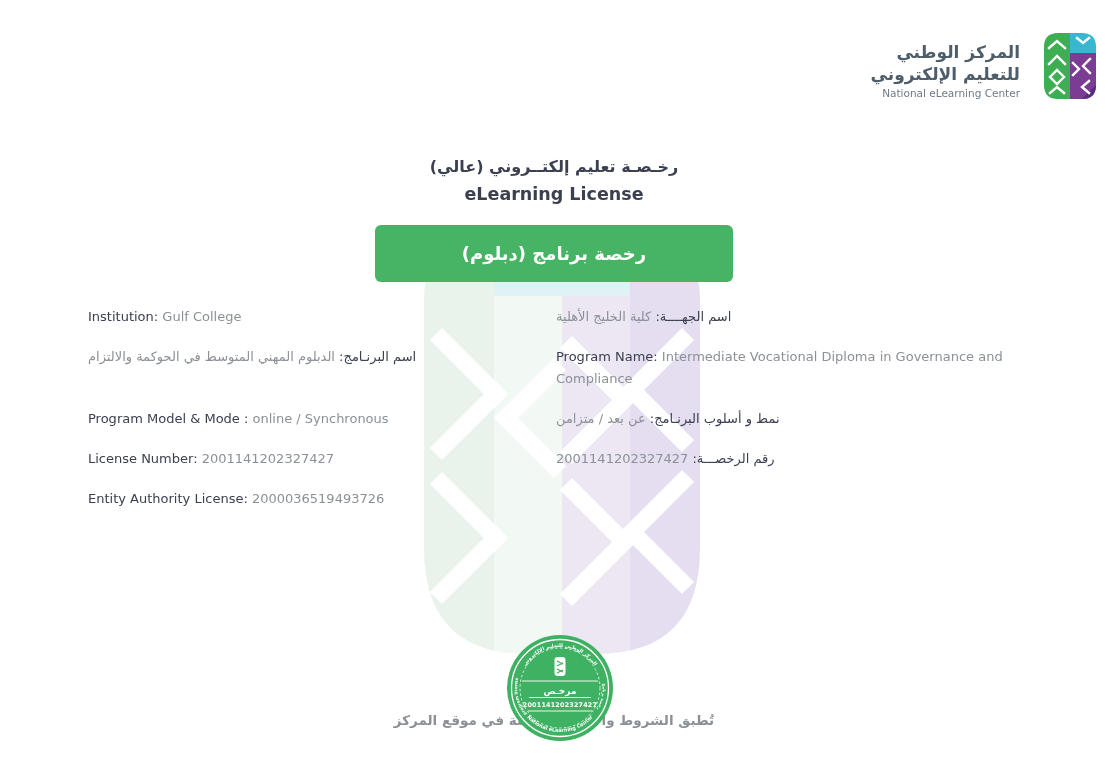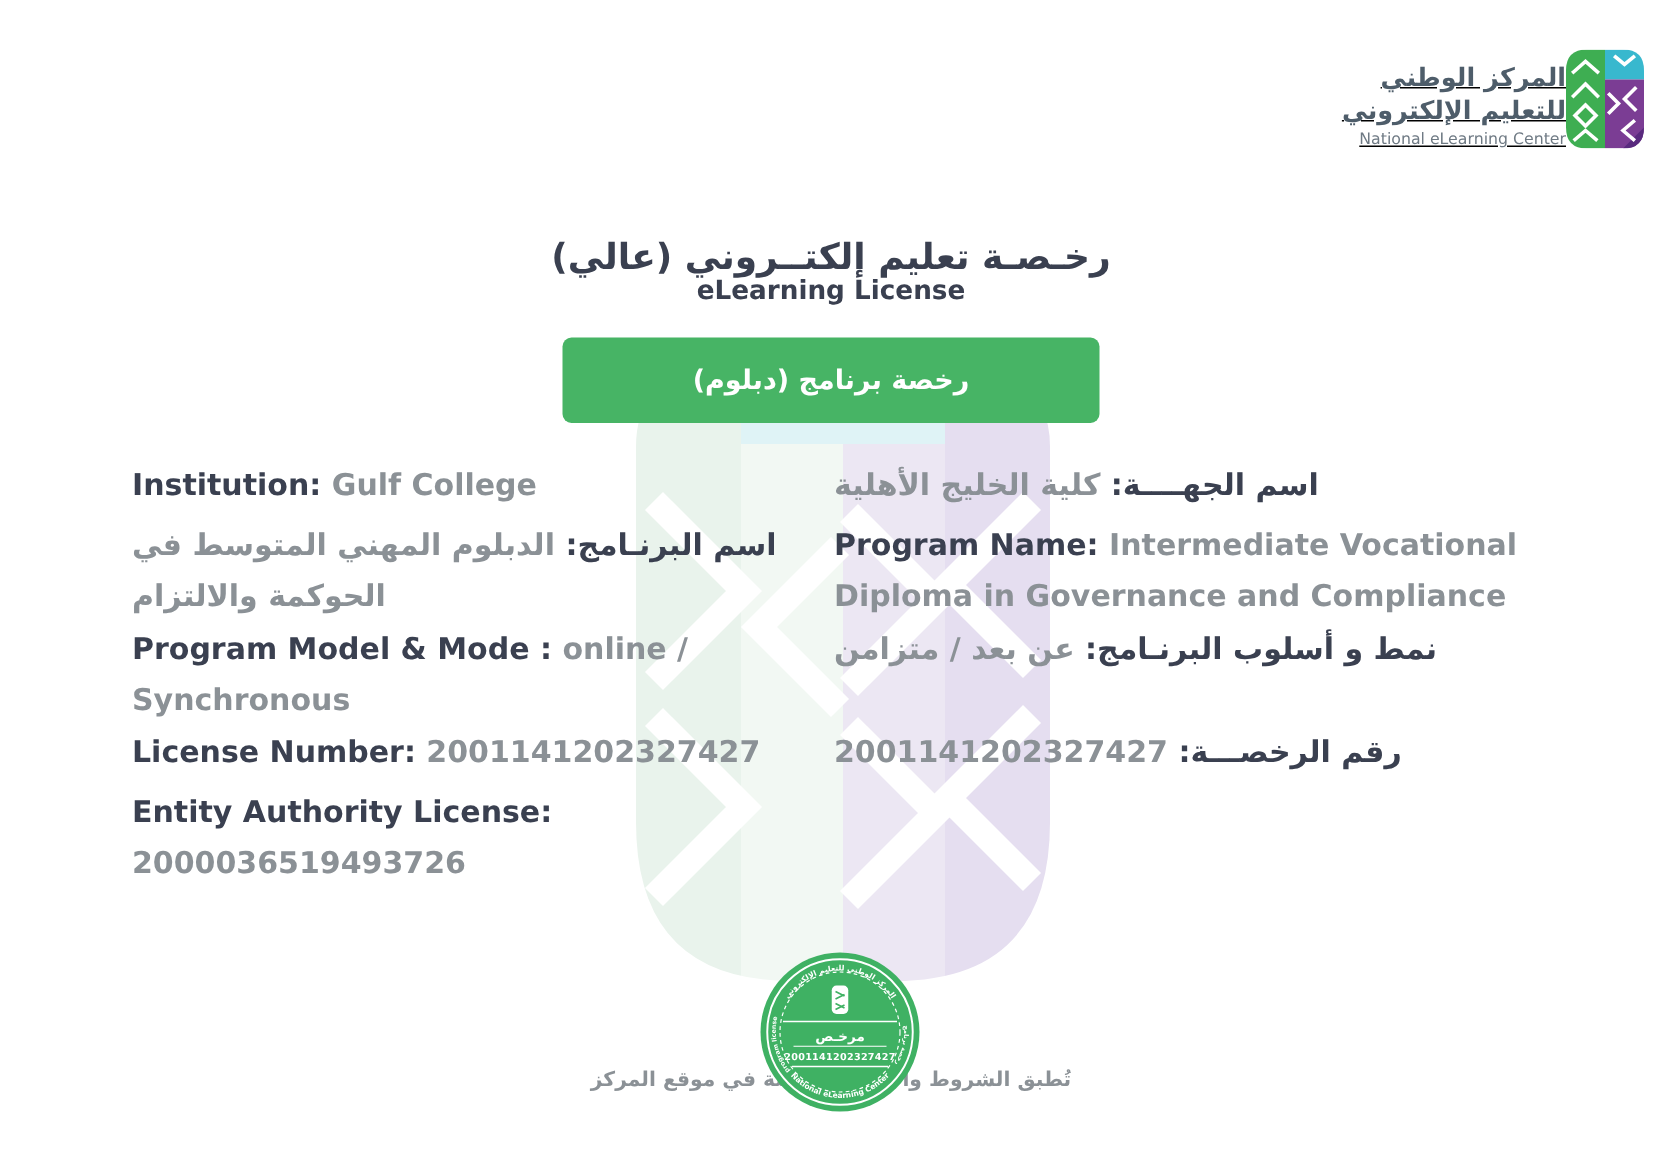--- a/index.html
+++ b/index.html
@@ -2,40 +2,40 @@
 <html><head>
 <meta charset="utf-8">
 <style>
   html,body{margin:0;padding:0;}
   body{
     width:1108px;height:772px;position:relative;overflow:hidden;
     background:#ffffff;font-family:"DejaVu Sans",sans-serif;
   }
   .layer{position:absolute;}
   
-  .brand{top:33px;right:12px;display:flex;align-items:flex-start;gap:0;text-decoration:underline;}
+  .brand{top:33px;right:12px;display:flex;align-items:flex-start;gap:24px;}
   .brand-text{text-align:right;direction:rtl;padding-top:8px;}
   .brand-ar{font-size:17px;font-weight:700;color:#4e5d6a;line-height:1.3;}
   .brand-en{font-size:10.5px;font-weight:400;color:#6f7a84;margin-top:2px;direction:ltr;}
   
   .watermark{left:424px;top:252px;width:276px;height:402px;z-index:0;}
   
   .title-ar{top:157px;left:0;width:100%;text-align:center;direction:rtl;
-    font-size:24px;font-weight:700;color:#3a4050;z-index:2;}
+    font-size:16px;font-weight:700;color:#3a4050;z-index:2;}
   .title-en{top:184px;left:0;width:100%;text-align:center;
     font-size:17.5px;font-weight:700;color:#3a4050;z-index:2;}
   
   .banner{top:225px;left:375px;width:358px;height:57px;border-radius:6px;
     background:#47b465;color:#ffffff;font-size:18px;font-weight:700;
     display:flex;align-items:center;justify-content:center;direction:rtl;z-index:2;}
   
   .fields{top:306px;left:88px;right:84px;z-index:2;display:flex;flex-direction:column;}
   .field-row{display:flex;justify-content:space-between;align-items:flex-start;min-height:40px;}
   .field-row.tall{min-height:62px;}
-  .cell{font-size:20px;font-weight:700;line-height:1.72;}
+  .cell{font-size:13px;font-weight:400;line-height:1.72;}
   .cell-en{width:468px;text-align:left;color:#3a4050;}
   .cell-ar{flex:1;text-align:left;direction:rtl;color:#3a4050;}
   .lbl{color:#3a4050;}
   .val{color:#8b9196;}
   
   .seal{left:505px;top:633px;width:110px;height:110px;z-index:3;}
   
   .footer-note{top:712px;left:0;width:100%;text-align:center;direction:rtl;
     font-size:13.5px;font-weight:700;color:#8b9196;z-index:2;}
 </style>

